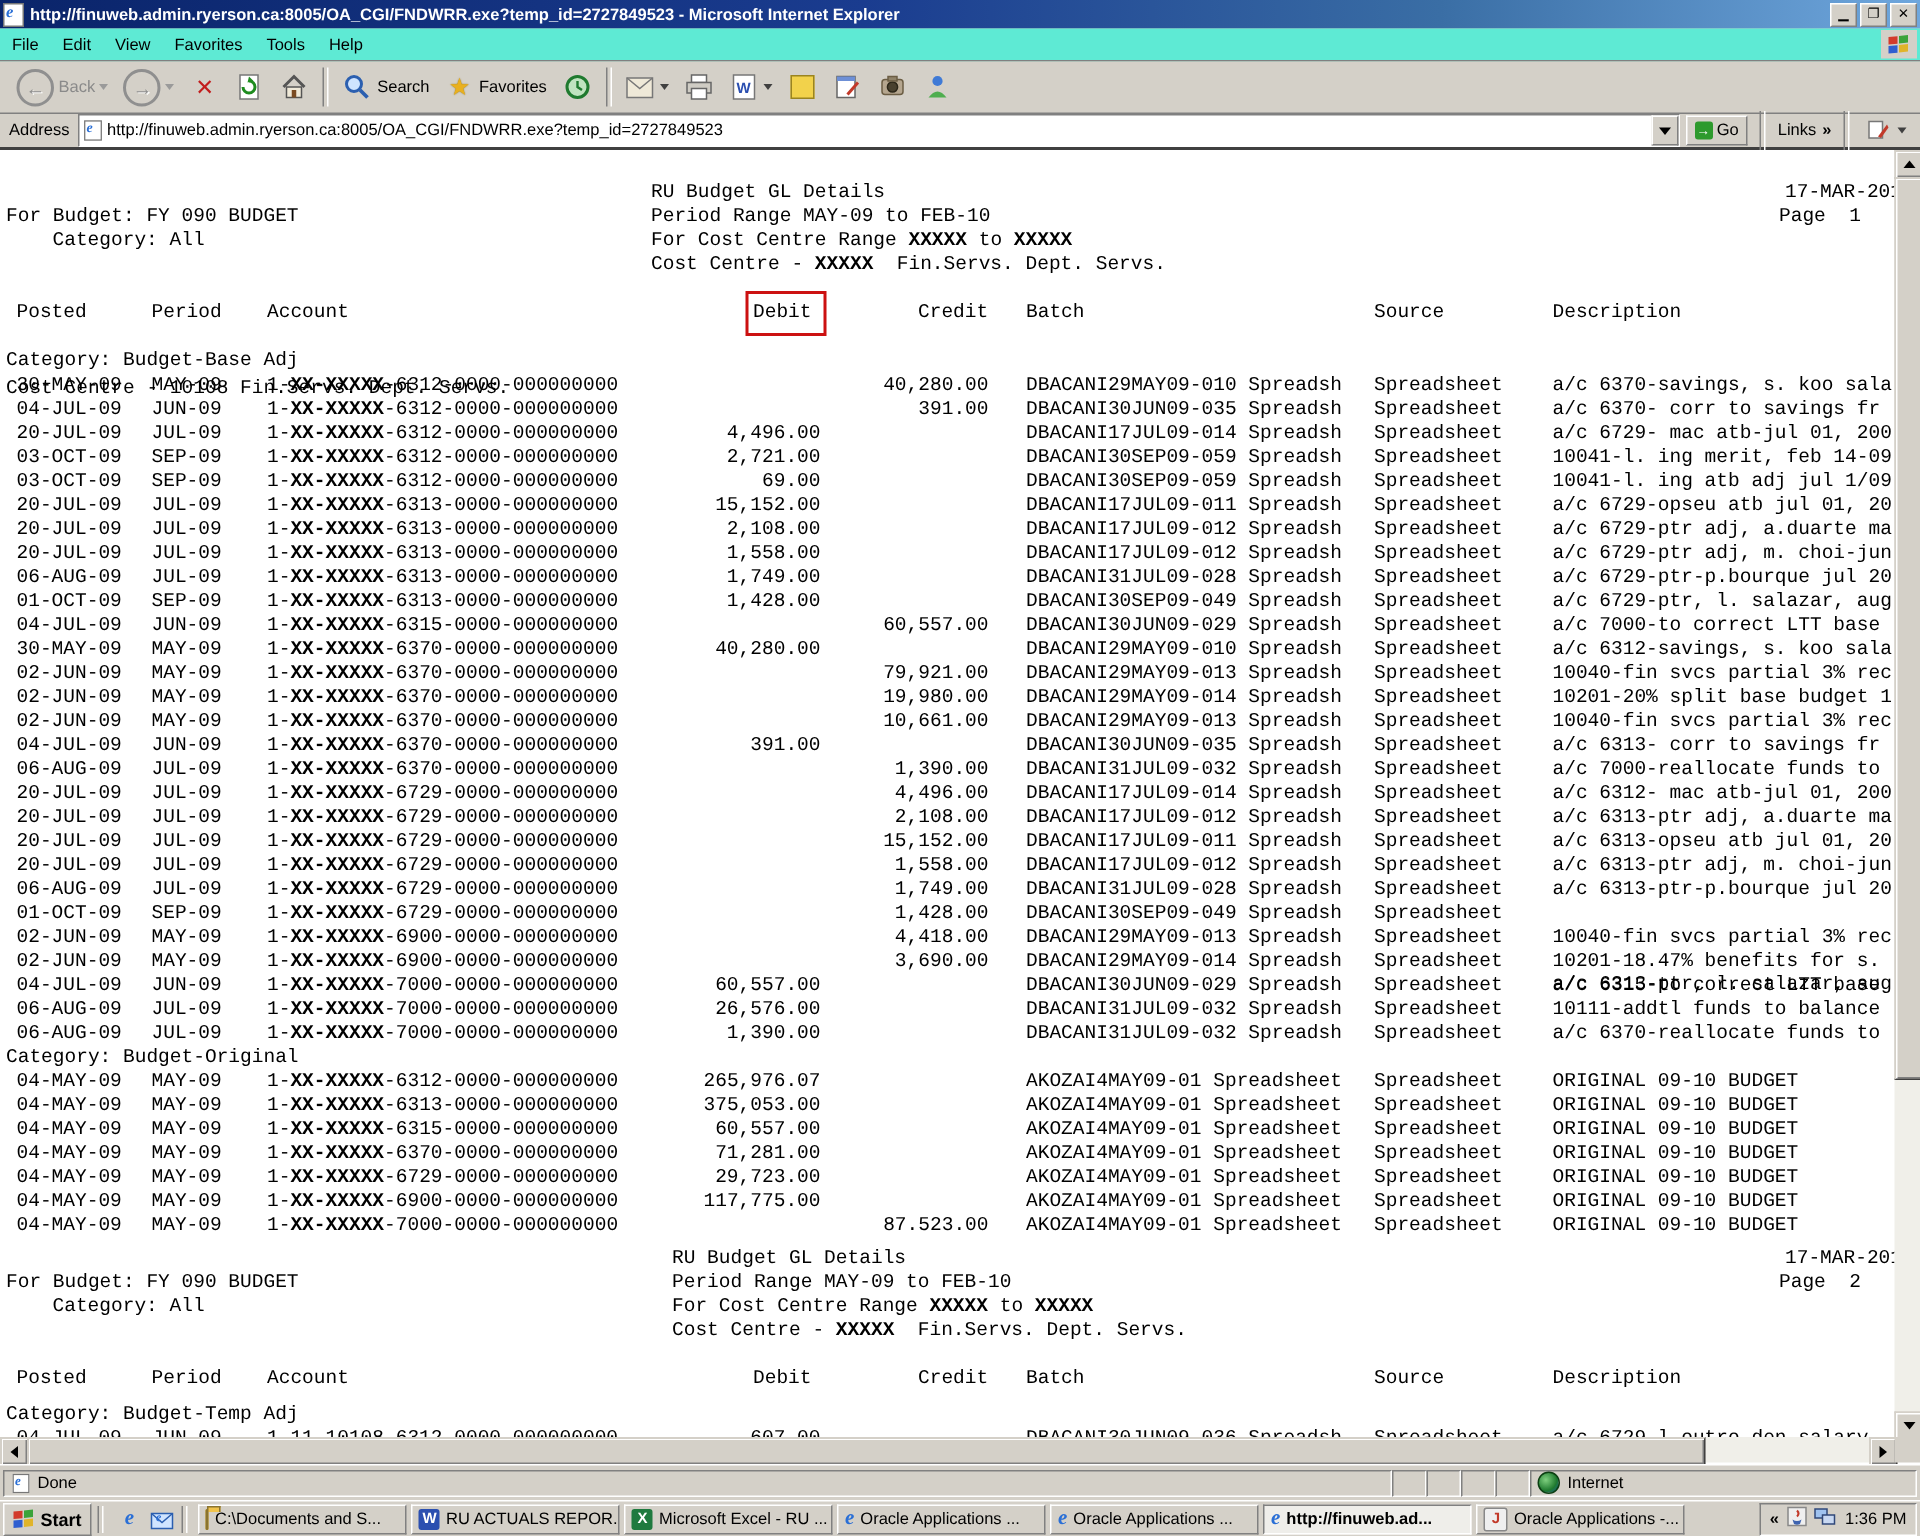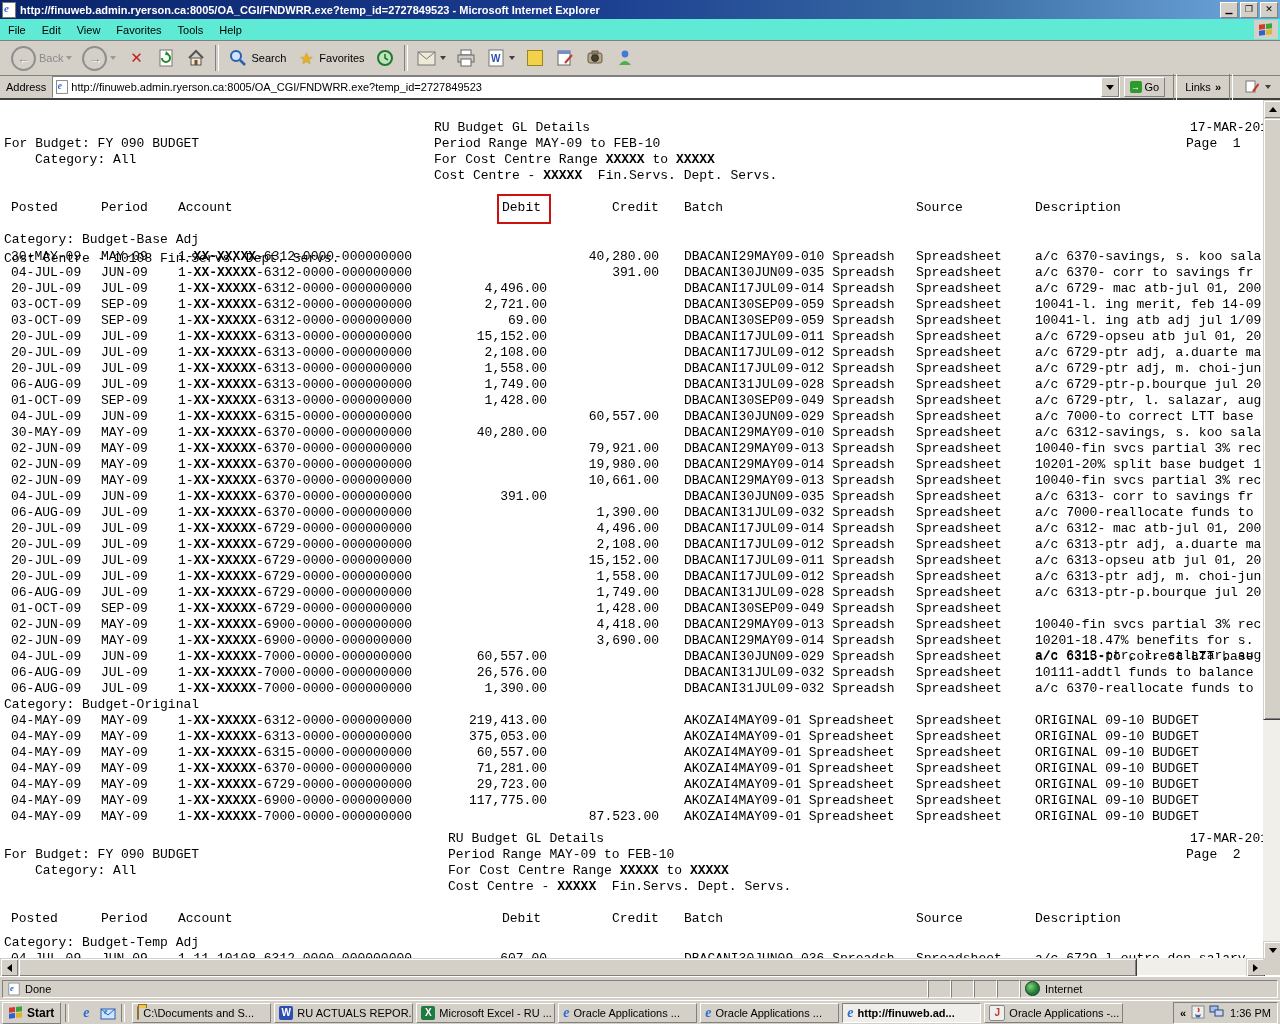--- a/index.html
+++ b/index.html
@@ -478,21 +478,21 @@
         <div class="rl" style="left: 101px; top: 581px;">JUL-09</div>
         <div class="rl" style="left: 178px; top: 581px;"><span>1-</span><span class="rb">XX-XXXXX</span><span>-7000-0000-000000000</span></div>
         <div class="rl rr" style="left: 420px; top: 581px; width: 127px;">1,390.00</div>
         <div class="rl" style="left: 684px; top: 581px;">DBACANI31JUL09-032 Spreadsh</div>
         <div class="rl" style="left: 916px; top: 581px;">Spreadsheet</div>
         <div class="rl" style="left: 1035px; top: 581px;">a/c 6370-reallocate funds to</div>
         <div class="rl" style="left: 4px; top: 597px;">Category: Budget-Original</div>
         <div class="rl" style="left: 11px; top: 613px;">04-MAY-09</div>
         <div class="rl" style="left: 101px; top: 613px;">MAY-09</div>
         <div class="rl" style="left: 178px; top: 613px;"><span>1-</span><span class="rb">XX-XXXXX</span><span>-6312-0000-000000000</span></div>
-        <div class="rl rr" style="left: 420px; top: 613px; width: 127px;">219,413.00</div>
+        <div class="rl rr" style="left: 420px; top: 613px; width: 127px;">265,976.07</div>
         <div class="rl" style="left: 684px; top: 613px;">AKOZAI4MAY09-01 Spreadsheet</div>
         <div class="rl" style="left: 916px; top: 613px;">Spreadsheet</div>
         <div class="rl" style="left: 1035px; top: 613px;">ORIGINAL 09-10 BUDGET</div>
         <div class="rl" style="left: 11px; top: 629px;">04-MAY-09</div>
         <div class="rl" style="left: 101px; top: 629px;">MAY-09</div>
         <div class="rl" style="left: 178px; top: 629px;"><span>1-</span><span class="rb">XX-XXXXX</span><span>-6313-0000-000000000</span></div>
         <div class="rl rr" style="left: 420px; top: 629px; width: 127px;">375,053.00</div>
         <div class="rl" style="left: 684px; top: 629px;">AKOZAI4MAY09-01 Spreadsheet</div>
         <div class="rl" style="left: 916px; top: 629px;">Spreadsheet</div>
         <div class="rl" style="left: 1035px; top: 629px;">ORIGINAL 09-10 BUDGET</div>

